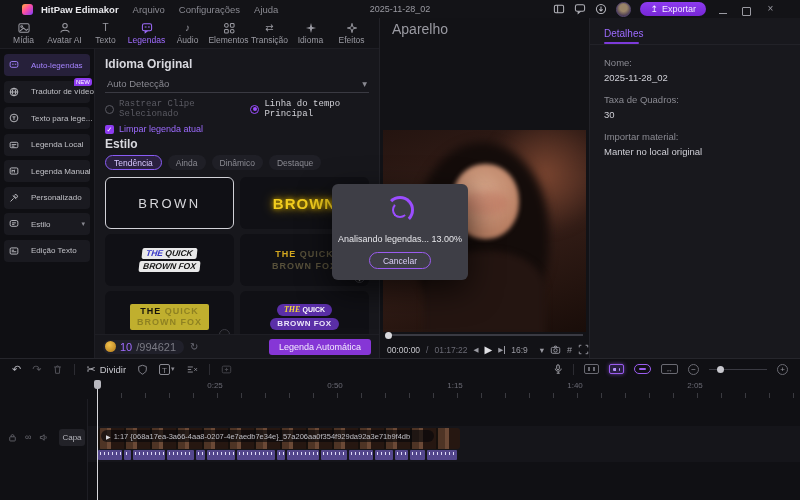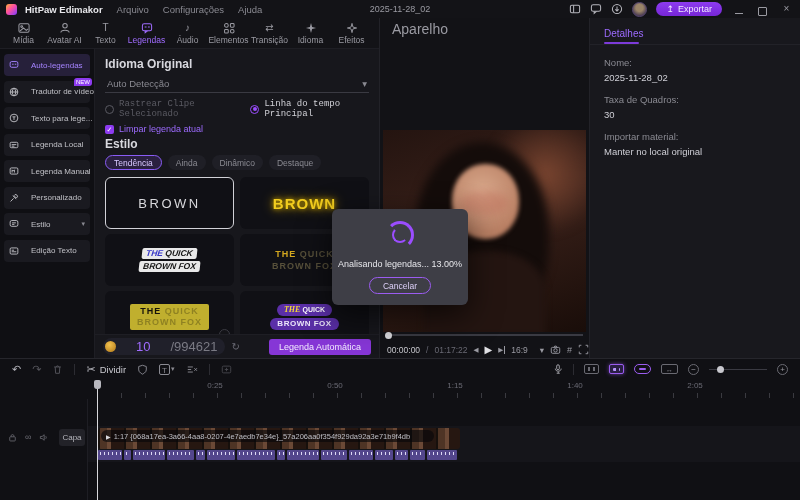--- a/index.html
+++ b/index.html
@@ -5,21 +5,21 @@
   html,body { margin:0; padding:0; overflow:hidden; }
   body {
     width:800px; height:500px; background:#0b0b0e;
     font-family:"Liberation Sans", sans-serif; color:#c8c8ce;
     -webkit-user-select:none; user-select:none; cursor:default;
   }
   .app { position:relative; width:800px; height:500px; overflow:hidden; }
   svg { display:block; }
 
   
-  .titlebar { height:18px; background:#131317; display:flex; align-items:center; padding:0 6px; gap:8px; font-size:10px; position:relative; }
+  .titlebar { height:18px; background:#131317; display:flex; align-items:center; padding:0 22px; gap:8px; font-size:10px; position:relative; }
   .logo { width:11px; height:11px; border-radius:3px; background:linear-gradient(135deg,#ffb03a 0%,#ff4fa0 45%,#7d3bff 100%); flex:0 0 auto; }
   .appname { color:#e8e8ec; font-weight:bold; font-size:9.5px; white-space:nowrap; }
   .menus { display:flex; gap:14px; color:#8a8a92; margin-left:6px; font-size:9.5px; }
   .proj { position:absolute; left:50%; transform:translateX(-50%); color:#9a9aa2; font-size:9px; }
   .tb-right { margin-left:auto; display:flex; align-items:center; gap:9px; }
   .tb-icon { color:#b5b5bc; }
   .avatar { width:13px; height:13px; border-radius:50%; background:radial-gradient(circle at 50% 38%,#9a8468 0 34%,#4a3b52 75%,#2c2438 100%); border:1px solid #5a4a72; }
   .export { display:flex; align-items:center; gap:4px; background:linear-gradient(180deg,#8d3bf0,#7726d6); color:#f0e8ff; border:none; border-radius:9px; height:14px; font-size:9px; padding:0 10px; font-family:inherit; }
   .wc { color:#9a9aa2; width:15px; text-align:center; font-size:10px; line-height:18px; }
   .wc-min i { display:block; width:8px; border-top:1px solid #9a9aa2; margin:8px auto 0; }
@@ -73,21 +73,21 @@
   .ybox .w1 { color:#15130a; } .ybox .w2, .ybox .l2 { color:#8f8222; }
   .ppill { background:#5b2fa8; border-radius:7px; padding:1px 7px; font-size:8px; color:#fff; line-height:10px; }
   .ppill .w1 { color:#f2d53a; font-style:italic; font-weight:bold; font-family:"Liberation Serif",serif; }
   .ppill .w2 { font-weight:bold; font-size:7px; }
   .ppill.l2 { font-weight:bold; color:#ece6fa; letter-spacing:.5px; }
   .bchip { background:#0d0d10; border:1px solid #28282e; color:#f2f2f4; font-weight:bold; font-size:9px; padding:2px 8px; border-radius:3px; letter-spacing:.5px; }
   .v8 .txt { font-size:15px; font-weight:bold; color:#35d03a; text-shadow:0 0 5px #1d9c22,0 0 12px #0f7a14; letter-spacing:1px; }
   .dl { position:absolute; right:4px; bottom:3px; width:11px; height:11px; border-radius:50%; background:rgba(20,20,24,.85); border:1px solid #3a3a42; color:#c8c8ce; font-size:7px; line-height:11px; text-align:center; box-sizing:border-box; }
 
   .panel-bottom { position:absolute; left:0; right:0; bottom:0; height:23px; background:#17171c; display:flex; align-items:center; padding:0 8px; gap:6px; border-top:1px solid #1e1e24; }
-  .credits { display:flex; align-items:center; gap:20px; background:#20202a; border-radius:9px; padding:1px 8px 1px 2px; font-size:13px; }
+  .credits { display:flex; align-items:center; gap:4px; background:#20202a; border-radius:9px; padding:1px 8px 1px 2px; font-size:11px; }
   .coin { width:11px; height:11px; border-radius:50%; background:radial-gradient(circle at 40% 35%,#f2c14e,#b07818); }
   .cr-used { color:#a06cff; } .cr-total { color:#7a7a84; }
   .refresh { color:#6a6a74; font-size:10px; }
   .auto-btn { margin-left:auto; background:#8636d6; color:#f2eaff; font-size:9px; height:16px; padding:0 10px; border-radius:3px; border:none; font-family:inherit; }
 
   
   .preview-col { width:210px; position:relative; background:#121216; border-right:1px solid #222228; box-sizing:border-box; flex:0 0 auto; }
   .pv-header { height:22px; display:flex; align-items:center; padding:0 12px; color:#9a9aa2; font-size:14px; }
   .video { position:absolute; left:3px; top:112px; width:203px; height:202px; background:linear-gradient(160deg,#241410 0%,#3a211a 45%,#190d09 100%); overflow:hidden; }
   .hair { position:absolute; left:16%; top:6%; width:66%; height:88%; background:#140c0a; border-radius:50% 50% 42% 42%; filter:blur(5px); }
@@ -152,21 +152,21 @@
   .clip { position:absolute; left:98px; top:29px; width:362px; height:21px; border-radius:3px; background:repeating-linear-gradient(90deg,#17100c 0 2px,#4e3425 2px 9px,#6b4936 9px 13px,#261711 13px 26px); overflow:hidden; }
   .clip-label { position:absolute; left:3px; top:2px; right:26px; height:12px; background:rgba(8,8,10,.66); border-radius:6px; display:flex; align-items:center; gap:3px; padding:0 5px; font-size:7.5px; color:#bfbfc6; white-space:nowrap; overflow:hidden; }
   .clip-play { font-size:6px; color:#d8d8dc; }
   .subtitle-track { position:absolute; left:98px; top:51px; height:10px; display:flex; gap:2px; }
   .seg { height:10px; background:#53468c; border-radius:1px; position:relative; overflow:hidden; flex:0 0 auto; }
   .seg::after { content:""; position:absolute; left:2px; right:1px; top:2px; height:3px; background:repeating-linear-gradient(90deg,rgba(235,232,255,.9) 0 1.5px,transparent 1.5px 4px); }
   .playhead { position:absolute; left:97px; top:22px; bottom:0; width:1px; background:#d8d8dc; z-index:5; }
   .ph-head { position:absolute; left:-3px; top:-1px; width:7px; height:9px; background:#b8b8bf; border-radius:2px 2px 3px 3px; }
 
   
-  .dialog { position:absolute; left:332px; top:209px; width:136px; height:96px; background:#3e3e46; border-radius:6px; box-shadow:0 10px 32px rgba(0,0,0,.65); z-index:20; display:flex; flex-direction:column; align-items:center; padding-top:12px; box-sizing:border-box; }
+  .dialog { position:absolute; left:332px; top:184px; width:136px; height:96px; background:#3e3e46; border-radius:6px; box-shadow:0 10px 32px rgba(0,0,0,.65); z-index:20; display:flex; flex-direction:column; align-items:center; padding-top:12px; box-sizing:border-box; }
   .spinner { width:28px; height:28px; position:relative; }
   .sp-o { position:absolute; inset:0; border:3px solid transparent; border-top-color:#9b4dff; border-right-color:#9b4dff; border-radius:50%; animation:spin 1.4s linear infinite; }
   .sp-i { position:absolute; inset:6px; border:2.5px solid transparent; border-bottom-color:#9b4dff; border-left-color:#9b4dff; border-radius:50%; animation:spin 1.8s linear infinite reverse; }
   @keyframes spin { to { transform:rotate(360deg); } }
   .dlg-msg { margin-top:10px; font-size:9px; color:#e6e6ea; }
   .dlg-cancel { margin-top:8px; width:62px; height:17px; border:1px solid #9b5cf0; border-radius:9px; background:transparent; color:#ddd0f8; font-size:8.5px; font-family:inherit; }
 </style>
 </head>
 <body>
 

